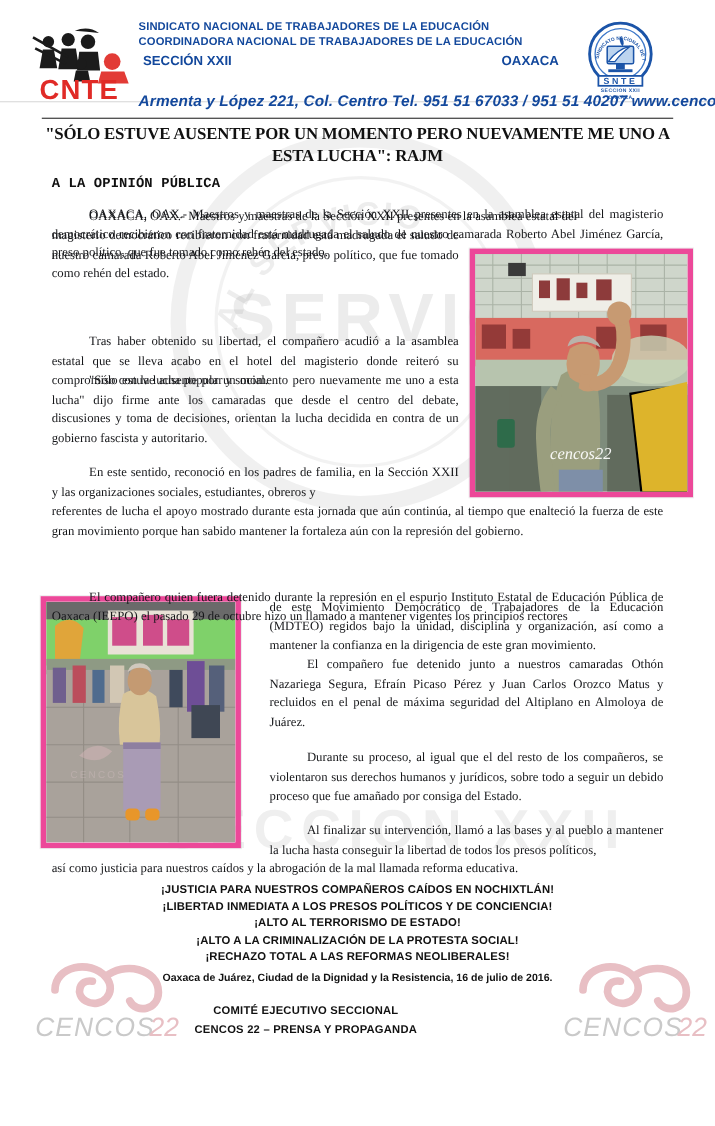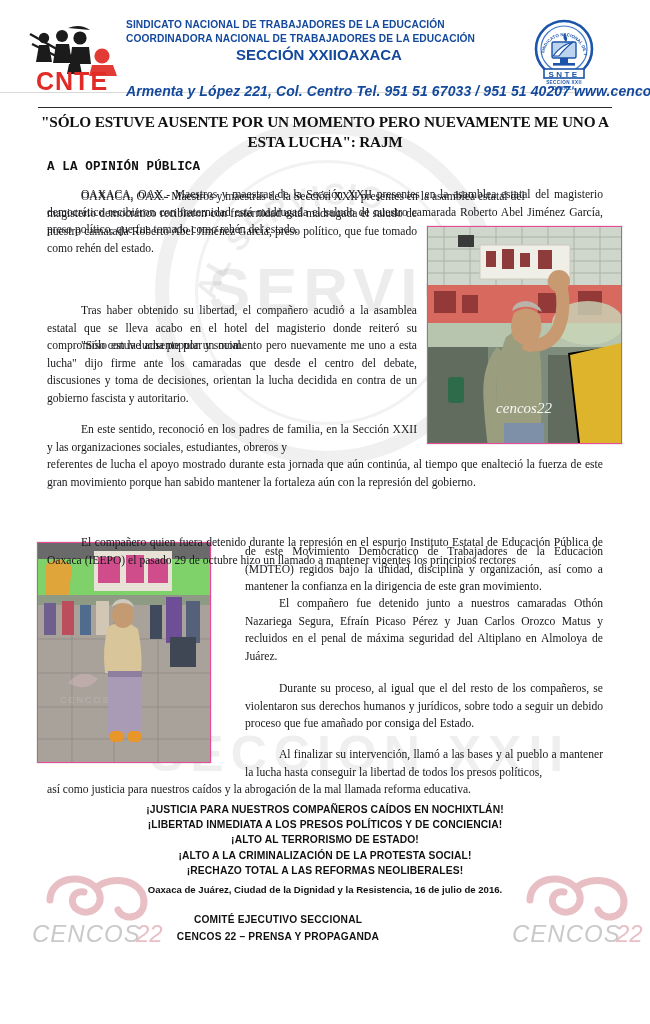--- a/index.html
+++ b/index.html
@@ -120,22 +120,22 @@
   }
   .hl1, .hl2 {
     text-align: left;
     font-size: 10.2px;
     letter-spacing: 0.1px;
     line-height: 14px;
     white-space: nowrap;
   }
   .hl3 {
     display: flex;
-    justify-content: center;
-    font-size: 15px;
+    justify-content: space-between;
+    font-size: 12px;
     line-height: 16px;
     padding: 1px 8px 0 4px;
   }
   .hl4 {
     text-align: center;
     font-size: 14px;
     font-style: italic;
     margin-top: 20px;
     letter-spacing: 0.1px;
     white-space: nowrap;
@@ -189,21 +189,21 @@
     text-align: justify;
     text-justify: inter-word;
     color: #16171a;
     text-indent: 34px;
   }
   .ptext.noind { text-indent: 0; }
 
   
   .photo {
     position: absolute;
-    border: 1px solid #ec4899;
+    border: 5px solid #ec4899;
     box-shadow: 0 0 0 1px rgba(0,0,0,0.07);
     overflow: hidden;
   }
   .photo-1 { left: 427px; top: 226px; width: 193px; height: 216px; }
   .photo-2 { left: 37px; top: 542px; width: 172px; height: 219px; }
   .photo svg { display: block; width: 100%; height: 100%; }
 
   
   .slogans {
     position: absolute;

